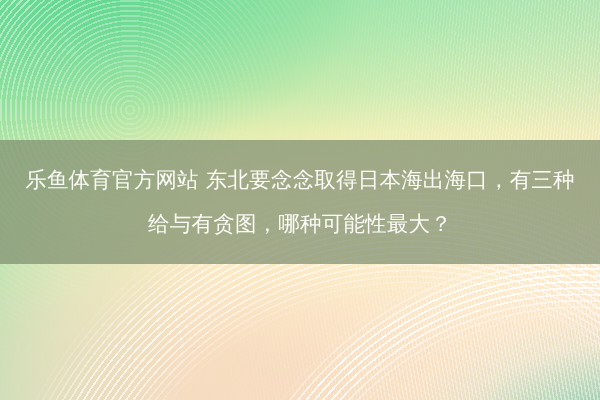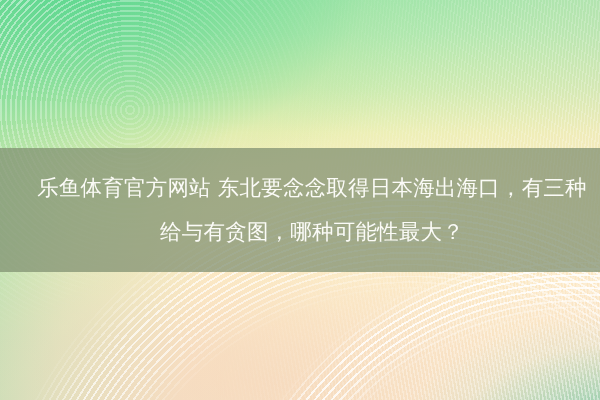--- a/index.html
+++ b/index.html
@@ -182,26 +182,26 @@
     mask-image: radial-gradient(ellipse 380px 260px at 78% 82%,
       rgba(0,0,0,1) 0%, rgba(0,0,0,0.7) 42%, rgba(0,0,0,0.22) 70%, rgba(0,0,0,0) 92%);
     opacity: 0.62;
   }
 
   
   #caption-band {
     position: absolute;
     left: 0;
     right: 0;
-    top: 148px;
+    top: 140px;
     height: 124px;
     background: rgba(128, 144, 113, 0.74);
     display: flex;
     align-items: center;
-    justify-content: flex-end;
+    justify-content: center;
   }
 
   #caption-text {
     width: 560px;
     margin: 0;
     padding: 0 8px;
     text-align: center;
     color: #fbfbf7;
     font-family: "DejaVu Sans", "Liberation Sans", sans-serif;
     font-size: 21.5px;

